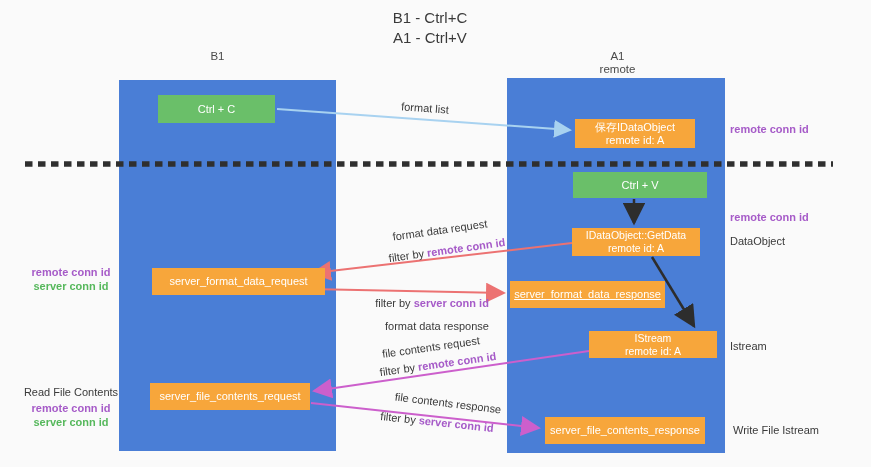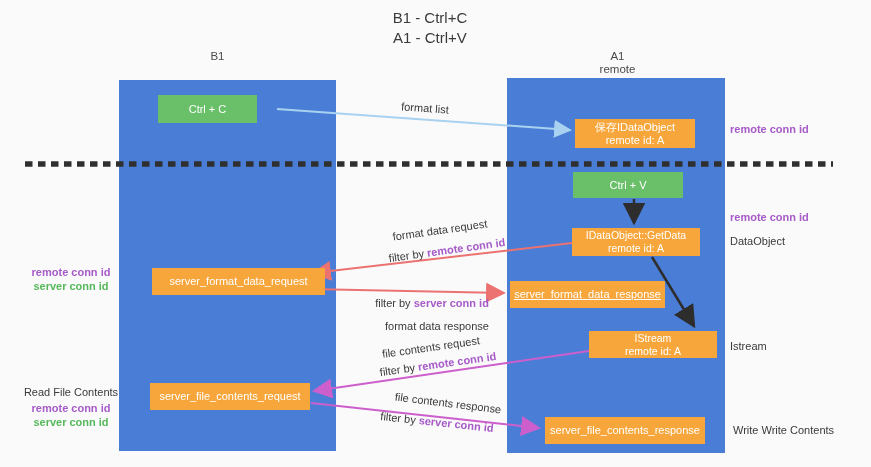--- a/index.html
+++ b/index.html
@@ -85,30 +85,30 @@
 
     <line x1="572" y1="243" x2="313" y2="273" style="stroke:var(--arrow-red,#ec7272)" stroke-width="2" marker-end="url(#mRed)"></line>
 
     <line x1="309" y1="289" x2="504" y2="293" style="stroke:var(--arrow-red,#ec7272)" stroke-width="2" marker-end="url(#mRed)"></line>
 
     <line x1="589" y1="351" x2="314" y2="391" style="stroke:var(--arrow-magenta,#cc5fcc)" stroke-width="2" marker-end="url(#mMag)"></line>
 
     <line x1="311" y1="403" x2="539" y2="428" style="stroke:var(--arrow-magenta,#cc5fcc)" stroke-width="2" marker-end="url(#mMag)"></line>
   </svg>
 
-  <div class="node green" style="left:158px;top:95px;width:99px;height:28px;">
+  <div class="node green" style="left:158px;top:95px;width:117px;height:28px;">
     <span>Ctrl + C</span>
   </div>
 
   <div class="node orange" style="left:575px;top:119px;width:120px;height:29px;font-size:11px;">
     <span>保存IDataObject</span>
     <span>remote id: A</span>
   </div>
 
-  <div class="node green" style="left:573px;top:172px;width:110px;height:26px;">
+  <div class="node green" style="left:573px;top:172px;width:134px;height:26px;">
     <span>Ctrl + V</span>
   </div>
 
   <div class="node orange" style="left:572px;top:228px;width:128px;height:28px;font-size:10.5px;">
     <span>IDataObject::GetData</span>
     <span>remote id: A</span>
   </div>
 
   <div class="node orange" style="left:152px;top:268px;width:173px;height:27px;">
     <span>server_format_data_request</span>
@@ -128,21 +128,21 @@
   </div>
 
   <div class="node orange" style="left:150px;top:383px;width:160px;height:27px;">
     <span>server_file_contents_request</span>
   </div>
 
   <div class="lbl purple" style="left:730px;top:123px;">remote conn id</div>
   <div class="lbl purple" style="left:730px;top:211px;">remote conn id</div>
   <div class="lbl dark" style="left:730px;top:235px;">DataObject</div>
   <div class="lbl dark" style="left:730px;top:340px;">Istream</div>
-  <div class="lbl dark" style="left:733px;top:424px;">Write Write Contents</div>
+  <div class="lbl dark" style="left:733px;top:424px;">Write File Istream</div>
 
   <div class="lbl purple center" style="left:16px;top:266px;width:110px;">remote conn id</div>
   <div class="lbl greenTxt center" style="left:16px;top:280px;width:110px;">server conn id</div>
   <div class="lbl dark center" style="left:16px;top:386px;width:110px;">Read File Contents</div>
   <div class="lbl purple center" style="left:16px;top:402px;width:110px;">remote conn id</div>
   <div class="lbl greenTxt center" style="left:16px;top:416px;width:110px;">server conn id</div>
 
   <div class="lbl dark center rot-dn4" style="left:375px;top:102px;width:100px;">format list</div>
 
   <div class="lbl dark center rot-up" style="left:375px;top:224px;width:130px;">format data request</div>

